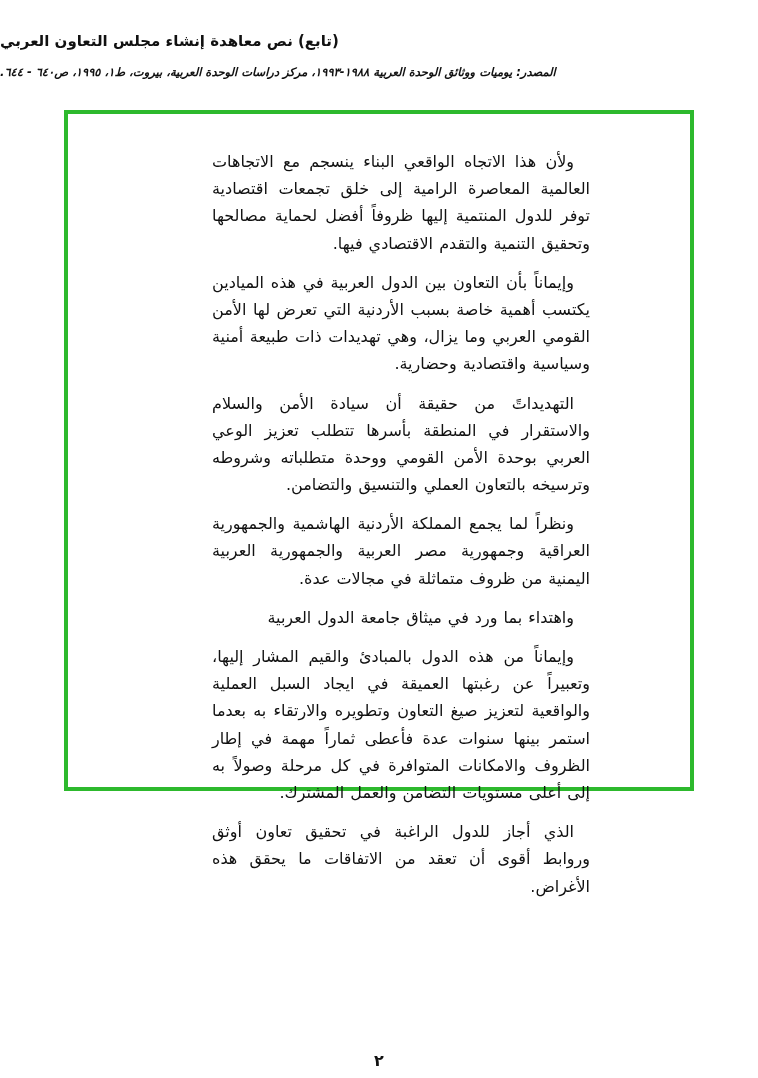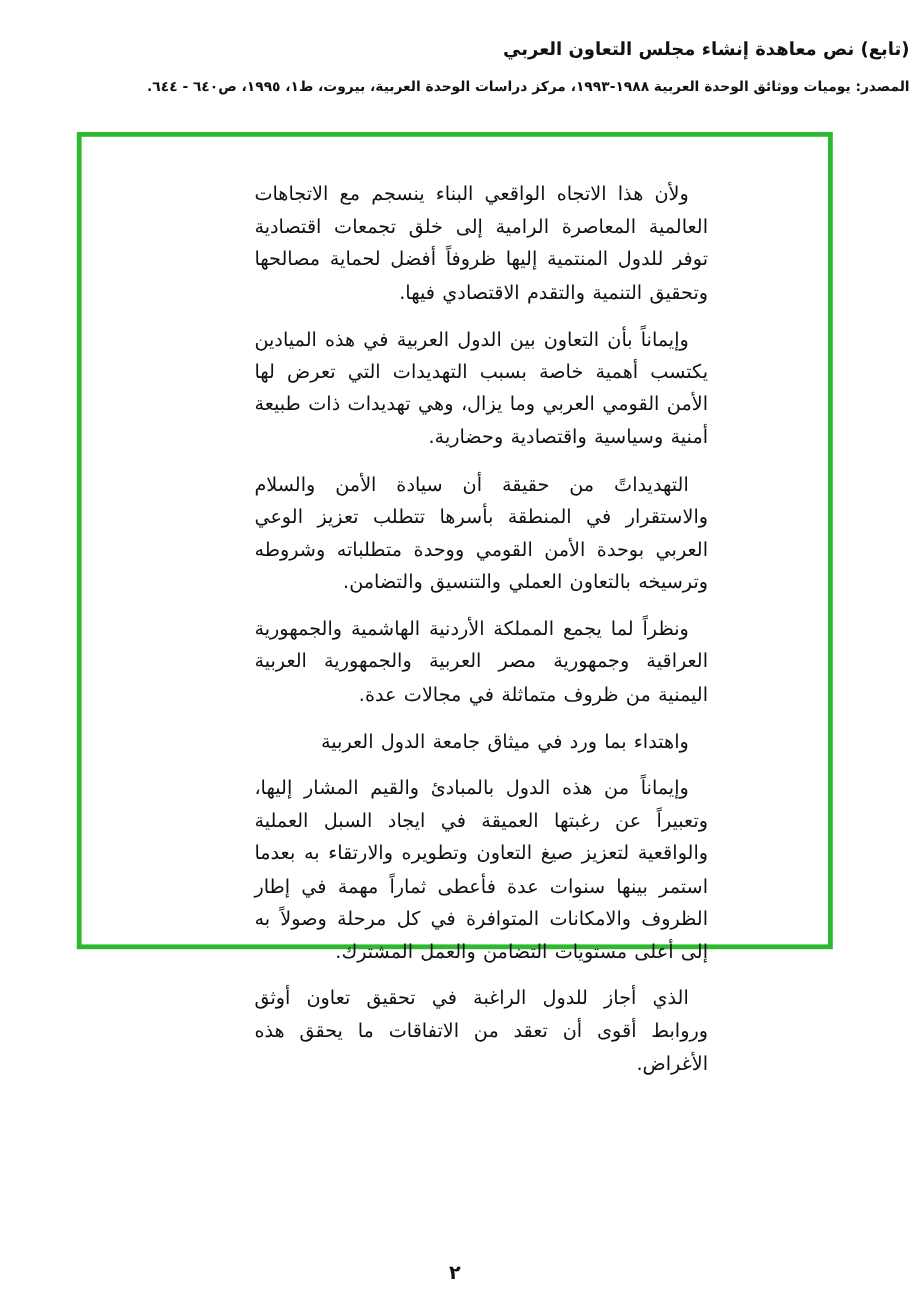--- a/index.html
+++ b/index.html
@@ -12,32 +12,33 @@
     position: relative;
     overflow: hidden;
   }
   .page {
     position: relative;
     width: 758px;
     height: 1078px;
     direction: rtl;
   }
   .header {
-    text-align: right;
+    text-align: left;
     padding-top: 32px;
   }
   .doc-title {
     font-size: 15px;
     font-weight: bold;
     letter-spacing: 0;
   }
   .doc-source {
     font-size: 11.5px;
     font-weight: bold;
     margin-top: 15px;
+    font-style: italic;
   }
   .green-box {
     position: absolute;
     top: 110px;
     left: 64px;
     width: 630px;
     height: 681px;
     border: 4px solid #2db92d;
     background: #ffffff;
   }
@@ -72,21 +73,21 @@
 <div class="page">
 
   <div class="header">
     <div class="doc-title">(تابع) نص معاهدة إنشاء مجلس التعاون العربي</div>
     <div class="doc-source">المصدر: يوميات ووثائق الوحدة العربية ١٩٨٨-١٩٩٣، مركز دراسات الوحدة العربية، بيروت، ط١، ١٩٩٥، ص٦٤٠ - ٦٤٤.</div>
   </div>
 
   <div class="green-box" style="border-color: rgb(45, 185, 45);">
     <div class="text-column">
       <p>ولأن هذا الاتجاه الواقعي البناء ينسجم مع الاتجاهات العالمية المعاصرة الرامية إلى خلق تجمعات اقتصادية توفر للدول المنتمية إليها ظروفاً أفضل لحماية مصالحها وتحقيق التنمية والتقدم الاقتصادي فيها.</p>
-      <p>وإيماناً بأن التعاون بين الدول العربية في هذه الميادين يكتسب أهمية خاصة بسبب التهديدات التي تعرض لها الأمن القومي العربي وما يزال، وهي تهديدات ذات طبيعة أمنية وسياسية واقتصادية وحضارية.</p>
+      <p>وإيماناً بأن التعاون بين الدول العربية في هذه الميادين يكتسب أهمية خاصة بسبب الأردنية التي تعرض لها الأمن القومي العربي وما يزال، وهي تهديدات ذات طبيعة أمنية وسياسية واقتصادية وحضارية.</p>
       <p>التهديداتً من حقيقة أن سيادة الأمن والسلام والاستقرار في المنطقة بأسرها تتطلب تعزيز الوعي العربي بوحدة الأمن القومي ووحدة متطلباته وشروطه وترسيخه بالتعاون العملي والتنسيق والتضامن.</p>
       <p>ونظراً لما يجمع المملكة الأردنية الهاشمية والجمهورية العراقية وجمهورية مصر العربية والجمهورية العربية اليمنية من ظروف متماثلة في مجالات عدة.</p>
       <p>واهتداء بما ورد في ميثاق جامعة الدول العربية</p>
       <p>وإيماناً من هذه الدول بالمبادئ والقيم المشار إليها، وتعبيراً عن رغبتها العميقة في ايجاد السبل العملية والواقعية لتعزيز صيغ التعاون وتطويره والارتقاء به بعدما استمر بينها سنوات عدة فأعطى ثماراً مهمة في إطار الظروف والامكانات المتوافرة في كل مرحلة وصولاً به إلى أعلى مستويات التضامن والعمل المشترك.</p>
       <p>الذي أجاز للدول الراغبة في تحقيق تعاون أوثق وروابط أقوى أن تعقد من الاتفاقات ما يحقق هذه الأغراض.</p>
     </div>
   </div>
 
   <div class="page-number">٢</div>
 

